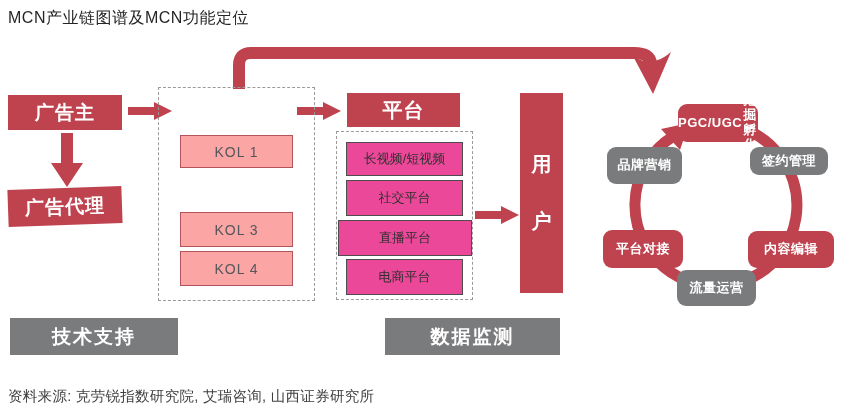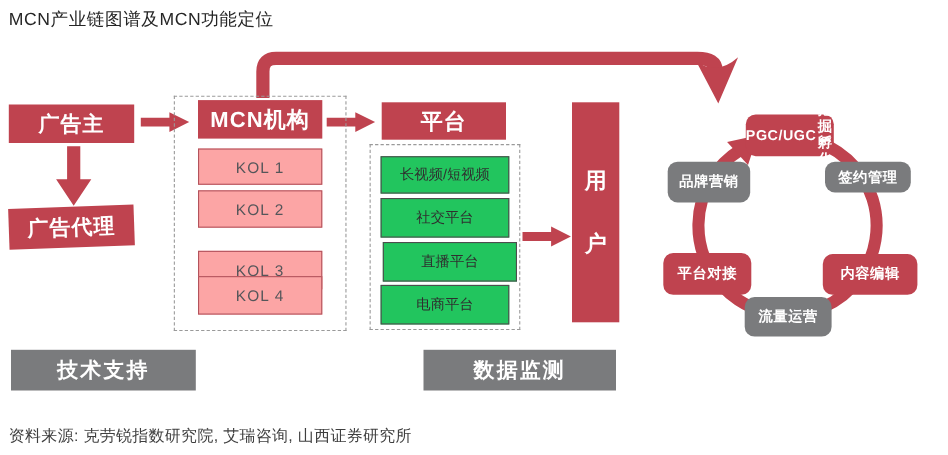--- a/index.html
+++ b/index.html
@@ -24,21 +24,21 @@
     display:flex;align-items:center;justify-content:center;letter-spacing:2px;
   }
   .hdr{font-size:20px;letter-spacing:1px;}
   .lbl19{font-size:19px;letter-spacing:1px;}
   .dashed-frame{border:1px dashed #9a9a9a;background:transparent;}
   .kol{
     background:#fca5a5;border:1.5px solid #b3535c;color:#55565a;font-size:14px;
     display:flex;align-items:center;justify-content:center;letter-spacing:1px;
   }
   .channel{
-    background:#22c55e;border:1px solid #4d4d4d;color:#2f2f2f;font-size:13px;
+    background:#ec4899;border:1px solid #4d4d4d;color:#2f2f2f;font-size:13px;
     display:flex;align-items:center;justify-content:center;
   }
   .userbox{
     background:#bf434f;color:#ffffff;font-weight:bold;font-size:20px;
     display:flex;flex-direction:column;align-items:center;justify-content:space-evenly;
     padding:28px 0;
   }
   .cycle-node{
     border-radius:9px;color:#ffffff;font-weight:bold;font-size:13px;
     display:flex;flex-direction:row;align-items:center;justify-content:center;
@@ -83,31 +83,29 @@
       <polygon points="475,211 501,211 501,206 519,215 501,224 501,219 475,219" fill="#bf434f"></polygon>
     </g>
   </svg>
 
   <div class="abs title">MCN产业链图谱及MCN功能定位</div>
 
   <div class="abs redbox lbl19" style="left:8px;top:95px;width:114px;height:35px;">广告主</div>
   <div class="abs redbox lbl19 agency-tilt" style="left:8px;top:188px;width:114px;height:37px;">广告代理</div>
 
   <div class="abs dashed-frame" style="left:158px;top:87px;width:157px;height:214px;"></div>
-  <div class="abs redbox hdr" style="left:180px;top:91px;width:113px;height:35px;">MCN机构</div>
   <div class="abs kol" style="left:180px;top:135px;width:113px;height:33px;">KOL 1</div>
-  <div class="abs kol" style="left:180px;top:173px;width:113px;height:34px;">KOL 2</div>
-  <div class="abs kol" style="left:180px;top:212px;width:113px;height:35px;margin-top:16px;">KOL 3</div>
+  <div class="abs kol" style="left:180px;top:212px;width:113px;height:35px;">KOL 3</div>
   <div class="abs kol" style="left:180px;top:251px;width:113px;height:35px;">KOL 4</div>
 
   <div class="abs redbox hdr" style="left:347px;top:93px;width:113px;height:34px;">平台</div>
   <div class="abs dashed-frame" style="left:336px;top:131px;width:137px;height:169px;"></div>
   <div class="abs channel" style="left:346px;top:142px;width:117px;height:34px;">长视频/短视频</div>
   <div class="abs channel" style="left:346px;top:180px;width:117px;height:36px;">社交平台</div>
-  <div class="abs channel" style="left:348px;top:220px;width:122px;height:36px;">直播平台</div>
+  <div class="abs channel" style="left:338px;top:220px;width:134px;height:36px;">直播平台</div>
   <div class="abs channel" style="left:346px;top:259px;width:117px;height:36px;">电商平台</div>
 
   <div class="abs userbox" style="left:520px;top:93px;width:43px;height:200px;">
     <span>用</span>
     <span>户</span>
   </div>
 
   <div class="abs cycle-node red" style="left:678px;top:104px;width:80px;height:38px;">
     <span>PGC/UGC</span>
     <span>挖掘孵化</span>

